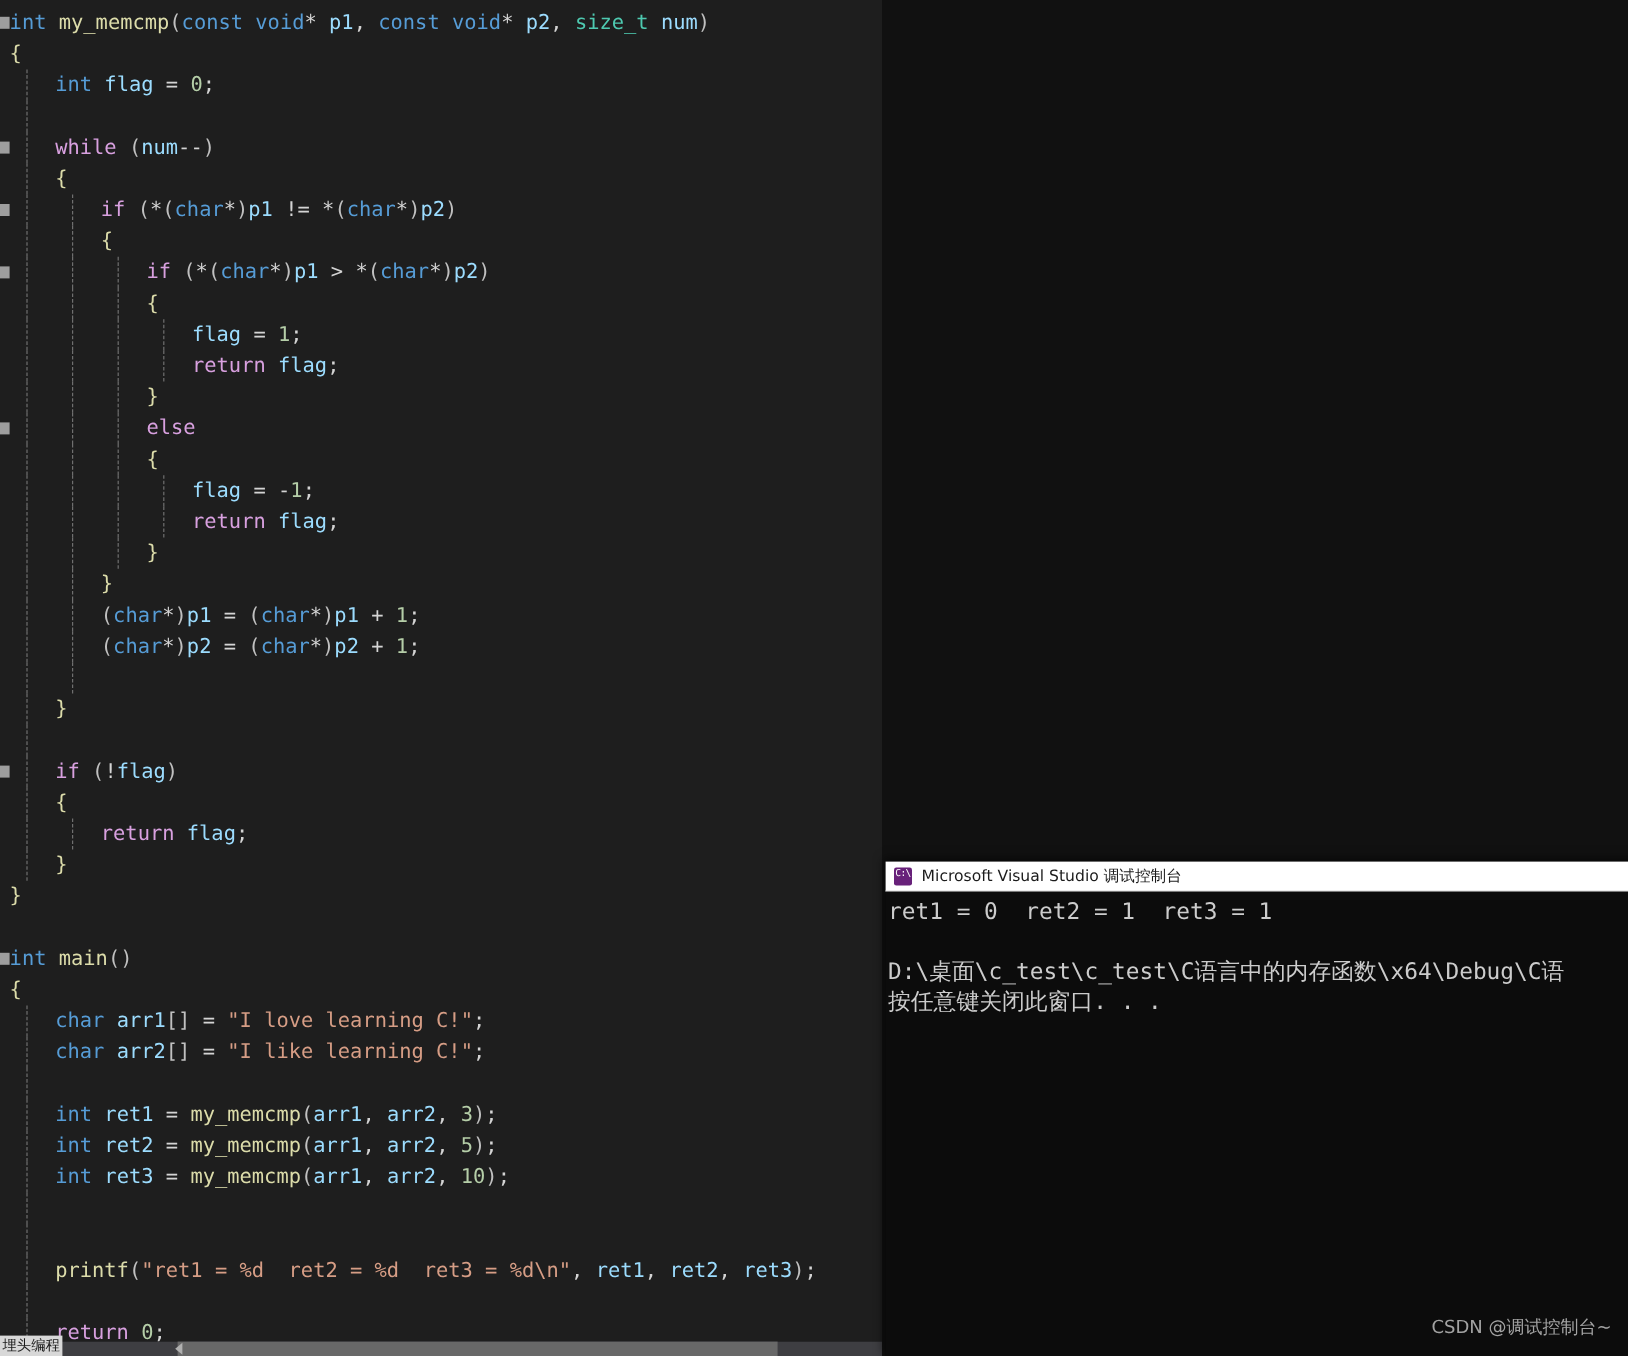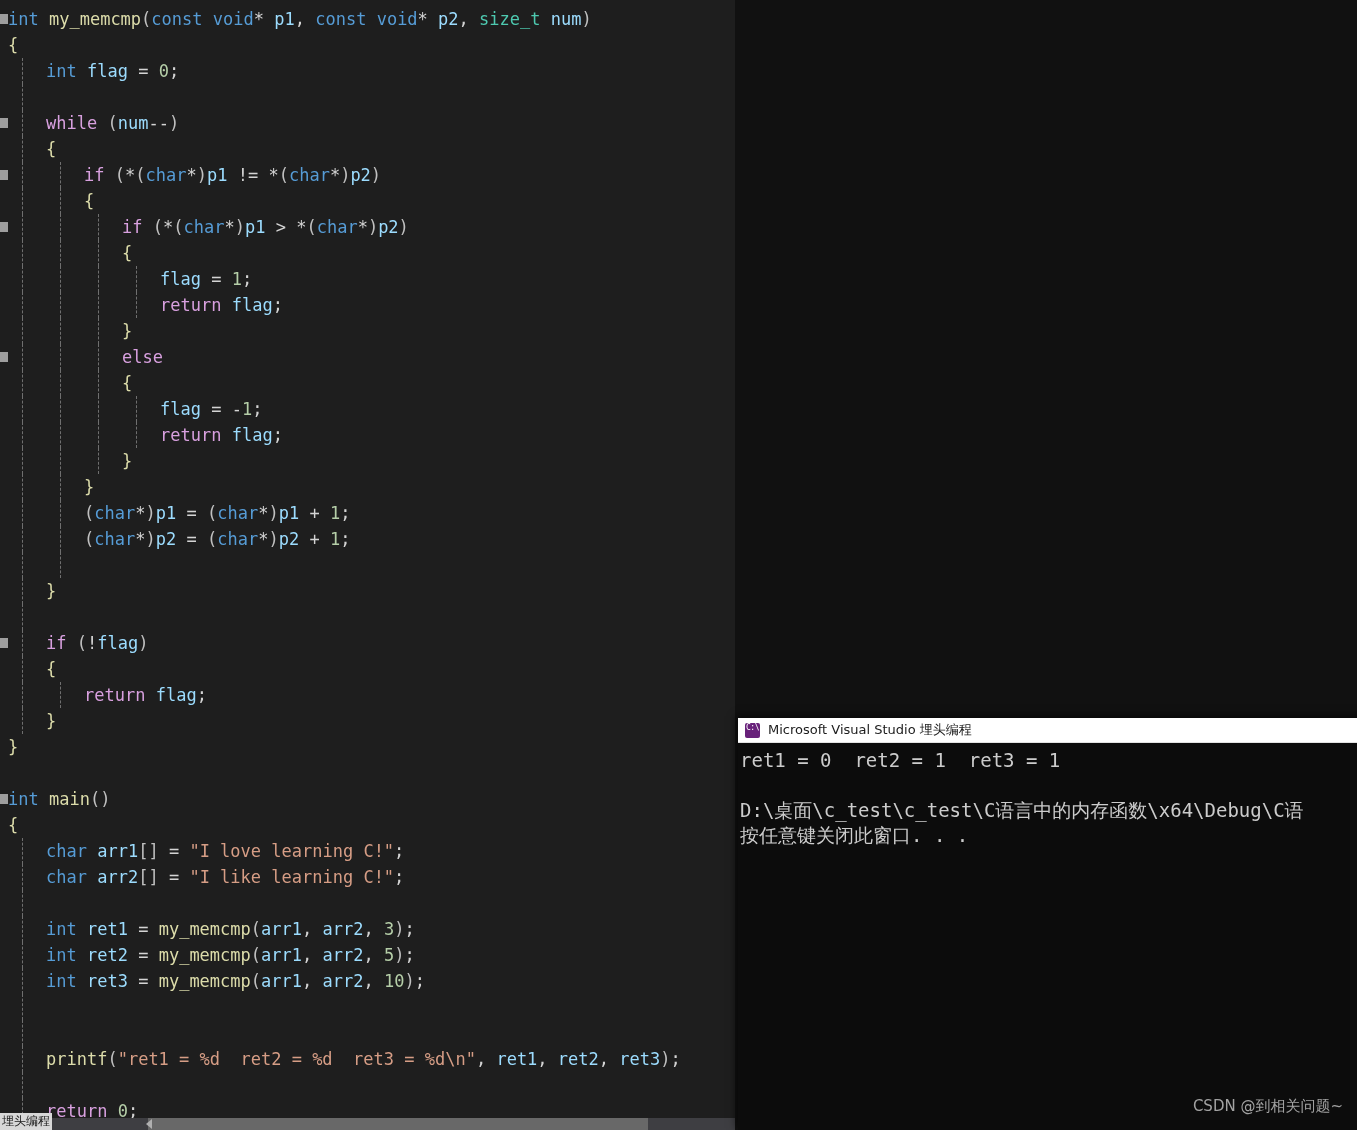--- a/index.html
+++ b/index.html
@@ -176,18 +176,18 @@
 <div id="h-scrollbar">
   <div id="h-scroll-thumb"></div>
   <div id="h-scroll-left-arrow"></div>
 </div>
 
 <div id="status-strip">埋头编程</div>
 
 <div id="console-window">
   <div id="console-titlebar">
     <div id="console-icon"></div>
-    <div id="console-title-text">Microsoft Visual Studio 埋头编程</div>
+    <div id="console-title-text">Microsoft Visual Studio 调试控制台</div>
   </div>
   <div id="console-body"><div class="console-line">ret1 = 0  ret2 = 1  ret3 = 1</div><div class="console-blank">&nbsp;</div><div class="console-line">D:\桌面\c_test\c_test\C语言中的内存函数\x64\Debug\C语</div><div class="console-line">按任意键关闭此窗口. . .</div></div>
 </div>
 
-<div id="watermark">CSDN @到相关问题~</div>
+<div id="watermark">CSDN @调试控制台~</div>
 
 </body></html>

